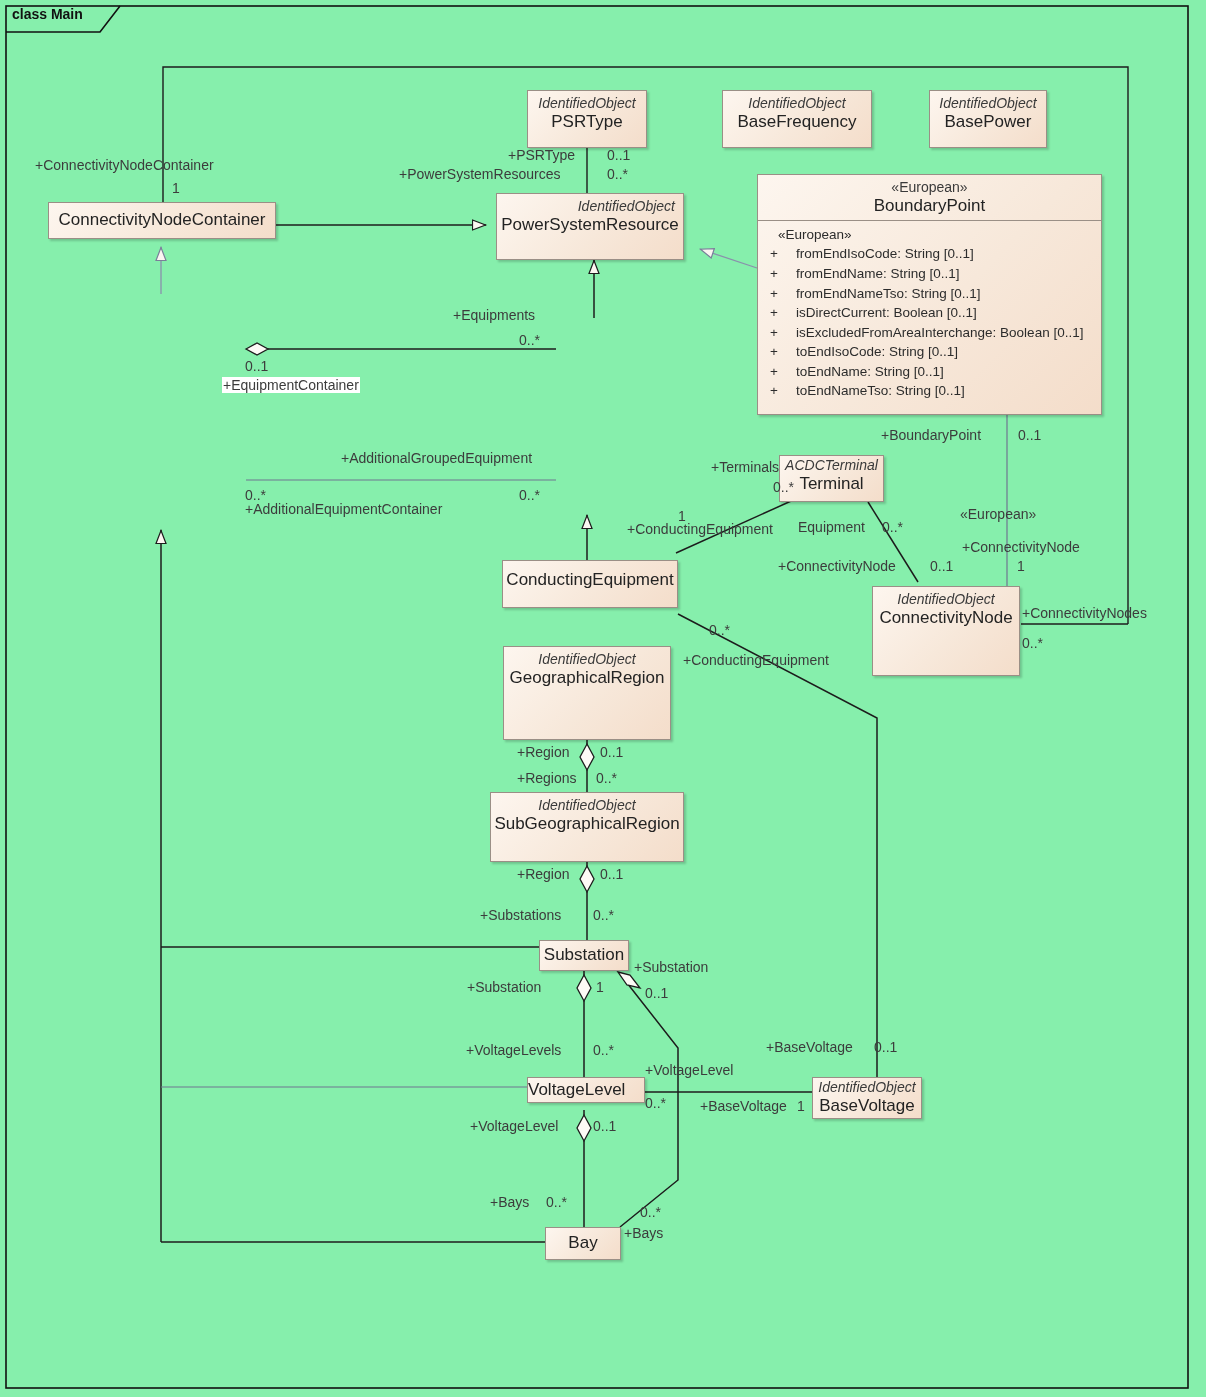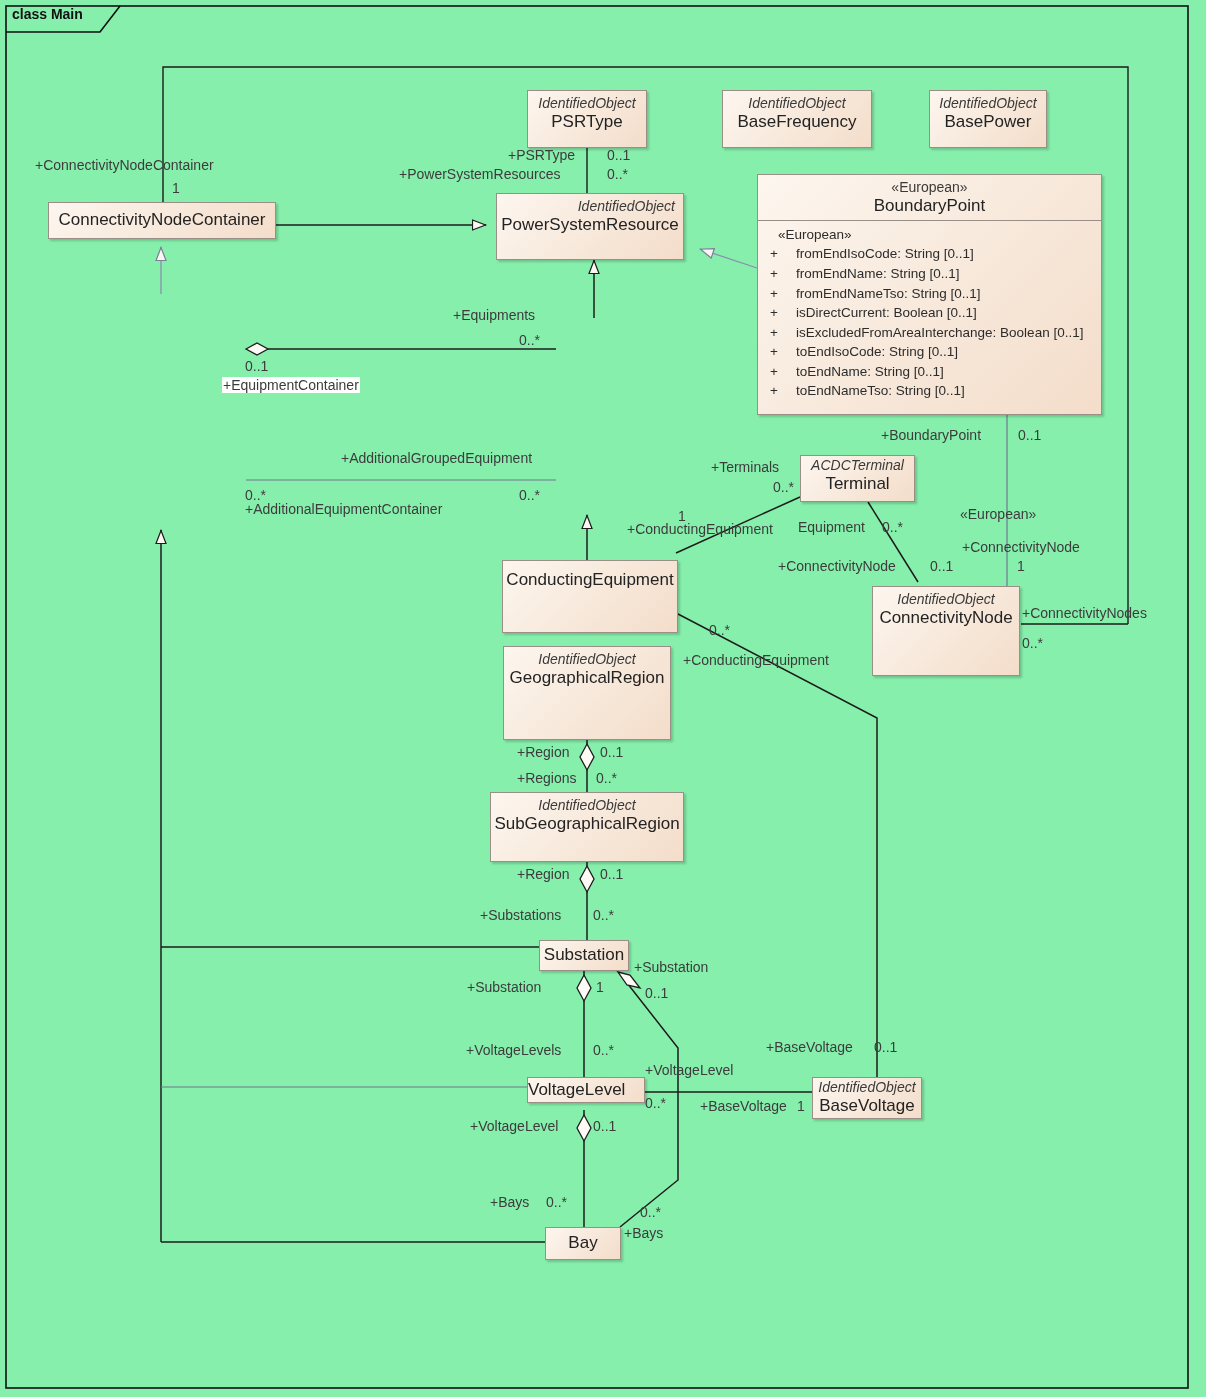--- a/index.html
+++ b/index.html
@@ -173,25 +173,25 @@
       <div class="nm">PowerSystemResource</div>
     </div>
   </div>
 
   <div class="cls plain" style="left:48px;top:202px;width:228px;height:37px;display:flex;align-items:center;justify-content:center;">
     <div class="nm">ConnectivityNodeContainer</div>
   </div>
 
 
 
-  <div class="cls plain" style="left:502px;top:560px;width:176px;height:73px;">
+  <div class="cls plain" style="left:502px;top:560px;width:176px;height:48px;">
     <div class="nm" style="padding-top:9px;">ConductingEquipment</div>
   </div>
 
-  <div class="cls" style="left:800px;top:455px;width:115px;height:47px;">
+  <div class="cls" style="left:779px;top:455px;width:105px;height:47px;">
     <div class="hdr" style="padding-bottom:2px;">
       <div class="stereo" style="padding-top:1px;">ACDCTerminal</div>
       <div class="nm">Terminal</div>
     </div>
   </div>
 
   <div class="cls" style="left:872px;top:586px;width:148px;height:90px;">
     <div class="hdr">
       <div class="stereo">IdentifiedObject</div>
       <div class="nm">ConnectivityNode</div>

